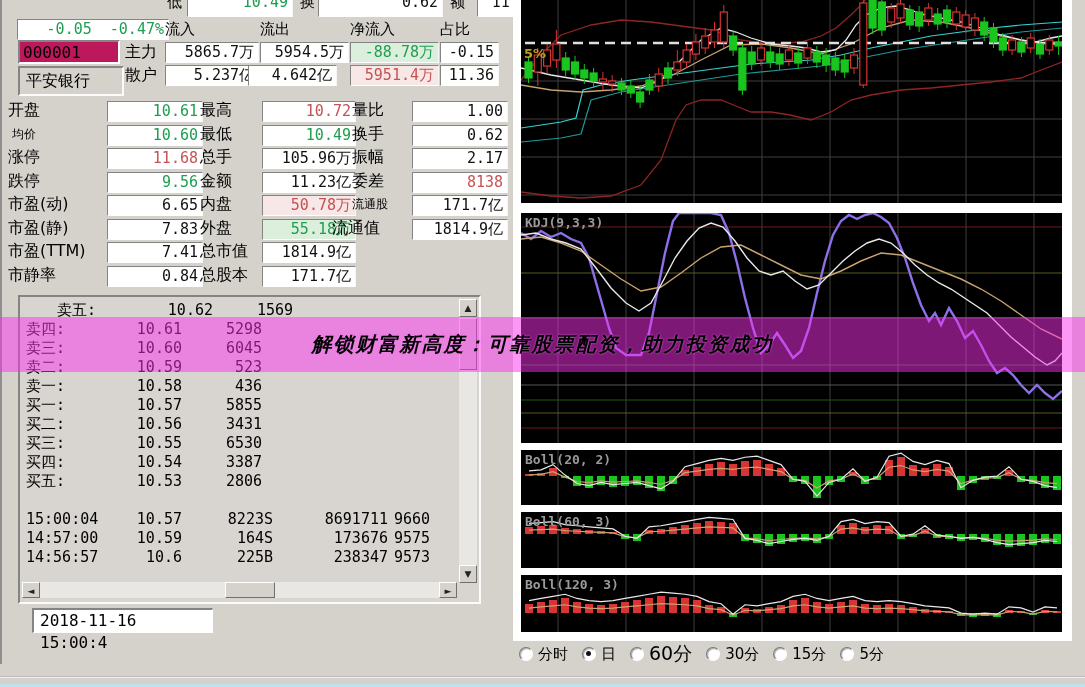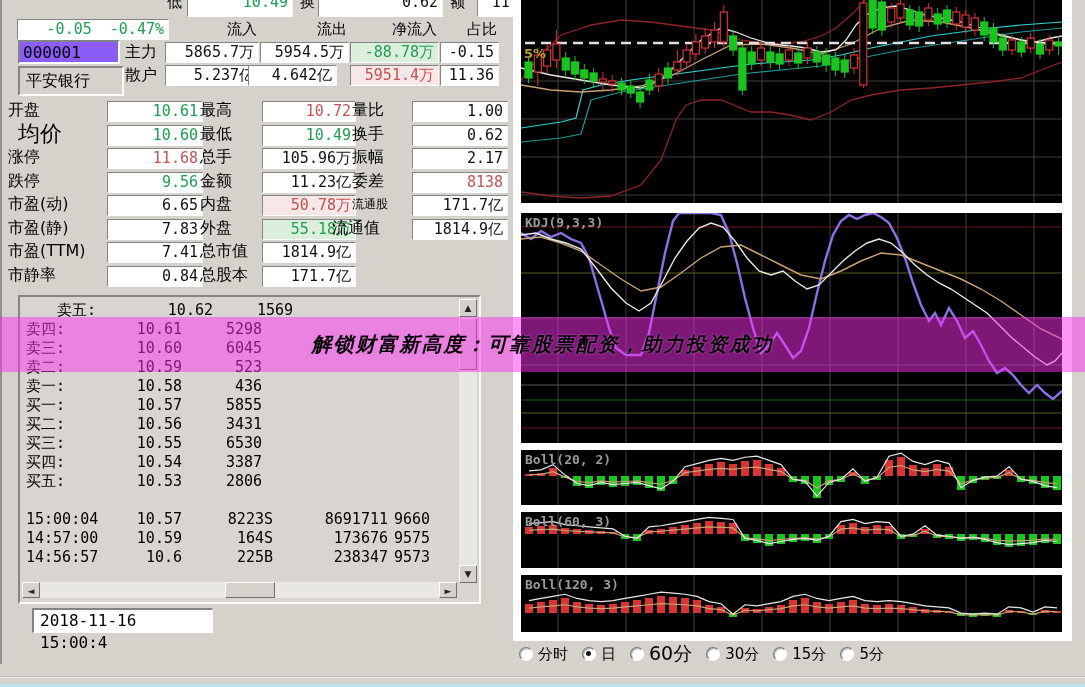--- a/index.html
+++ b/index.html
@@ -4,26 +4,26 @@
 <style>
   html,body{margin:0;padding:0;}
   #app{position:relative;width:1085px;height:687px;background:#d5d2cc;overflow:hidden;
        font-family:"DejaVu Sans","Liberation Sans",sans-serif;font-size:15px;color:#000;}
   .mono{font-family:"DejaVu Sans Mono","Liberation Mono",monospace;}
   .fld{position:absolute;background:#fff;border-top:1px solid #848484;border-left:1px solid #848484;
        border-bottom:1px solid #fff;border-right:1px solid #f6f6f6;
        font-family:"DejaVu Sans Mono","Liberation Mono",monospace;
        text-align:right;padding:1px 4px 0 2px;height:18px;line-height:17px;white-space:nowrap;overflow:hidden;}
   .lbl{position:absolute;white-space:nowrap;line-height:20px;}
-  .hdr{position:absolute;text-align:right;white-space:nowrap;}
+  .hdr{position:absolute;white-space:nowrap;}
   .green{color:#1e9e50;} .red{color:#c65252;} .black{color:#111;}
   .tint-g{background:#dcefdc;} .tint-r{background:#f7e7e7;}
   .sunken{border-top:2px solid #848484;border-left:2px solid #848484;
           border-bottom:2px solid #fbfbfb;border-right:2px solid #fbfbfb;}
-  #code-input{position:absolute;left:18px;top:40px;width:92px;height:20px;background:#8b5cf6;
+  #code-input{position:absolute;left:18px;top:40px;width:92px;height:20px;background:#be185d;
       border-top:2px solid #848484;border-left:2px solid #848484;border-bottom:2px solid #fff;border-right:2px solid #fff;
       font-family:"DejaVu Sans Mono","Liberation Mono",monospace;font-size:16px;padding:0 3px;}
   #stock-name{position:absolute;left:18px;top:66px;width:96px;height:26px;line-height:26px;
       text-align:left;padding-left:6px;font-size:16px;background:#d5d2cc;}
   #order-panel{position:absolute;left:18px;top:295px;width:459px;height:305px;background:#d8d5d0;}
   .ob-row{position:absolute;left:0;width:100%;height:19px;line-height:19px;}
   .ob-label{position:absolute;left:6px;}
   .ob-price{position:absolute;left:70px;width:92px;text-align:right;}
   .ob-vol{position:absolute;left:160px;width:82px;text-align:right;}
   .tk-time{position:absolute;left:6px;}
@@ -99,21 +99,21 @@
     <input id="code-input" value="000001" style="">
     <div id="stock-name" class="sunken">平安银行</div>
 
     <div id="quote-grid-host">
         <div class="lbl" style="left: 8px; top: 100px; font-size: 16px;">开盘</div>
         <div class="fld green" style="left: 107px; top: 101px; width: 88px;">10.61</div>
         <div class="lbl" style="left: 200px; top: 100px; font-size: 16px;">最高</div>
         <div class="fld red" style="left: 262px; top: 101px; width: 86px;">10.72</div>
         <div class="lbl" style="left: 352px; top: 100px; font-size: 16px;">量比</div>
         <div class="fld black" style="left: 412px; top: 101px; width: 88px;">1.00</div>
-        <div class="lbl" style="left: 18px; top: 123.5px; font-size: 22px;">均价</div>
+        <div class="lbl" style="left: 12px; top: 123.5px; font-size: 12px;">均价</div>
         <div class="fld green" style="left: 107px; top: 124.5px; width: 88px;">10.60</div>
         <div class="lbl" style="left: 200px; top: 123.5px; font-size: 16px;">最低</div>
         <div class="fld green" style="left: 262px; top: 124.5px; width: 86px;">10.49</div>
         <div class="lbl" style="left: 352px; top: 123.5px; font-size: 16px;">换手</div>
         <div class="fld black" style="left: 412px; top: 124.5px; width: 88px;">0.62</div>
         <div class="lbl" style="left: 8px; top: 147px; font-size: 16px;">涨停</div>
         <div class="fld red" style="left: 107px; top: 148px; width: 88px;">11.68</div>
         <div class="lbl" style="left: 200px; top: 147px; font-size: 16px;">总手</div>
         <div class="fld black" style="left: 262px; top: 148px; width: 86px;">105.96万</div>
         <div class="lbl" style="left: 352px; top: 147px; font-size: 16px;">振幅</div>

